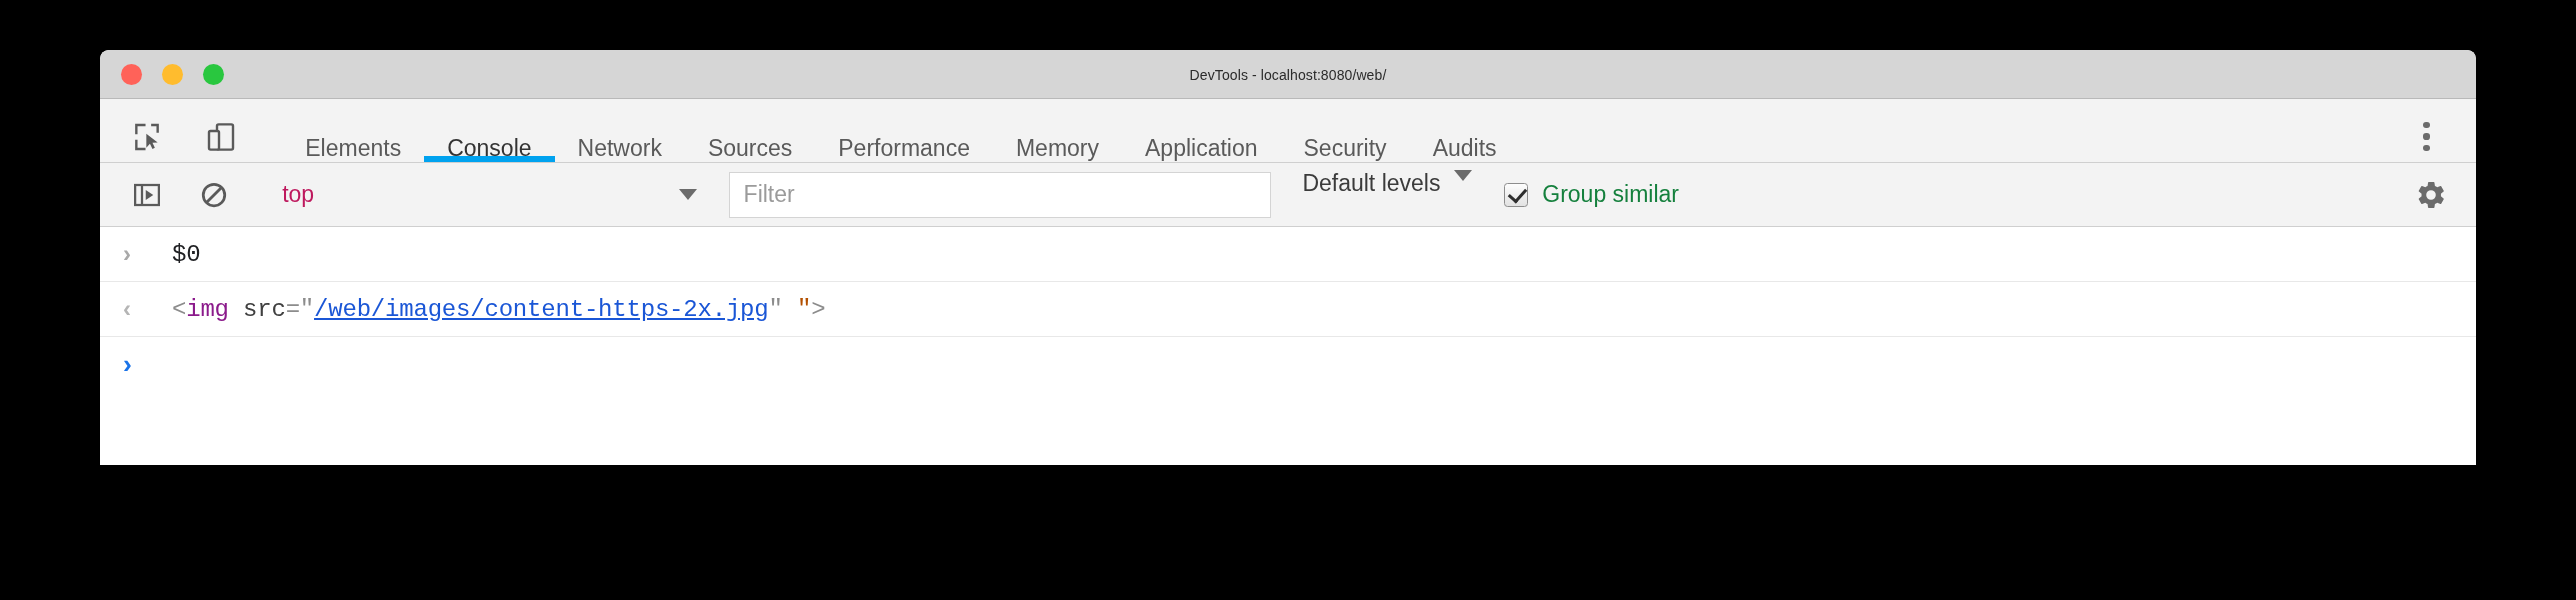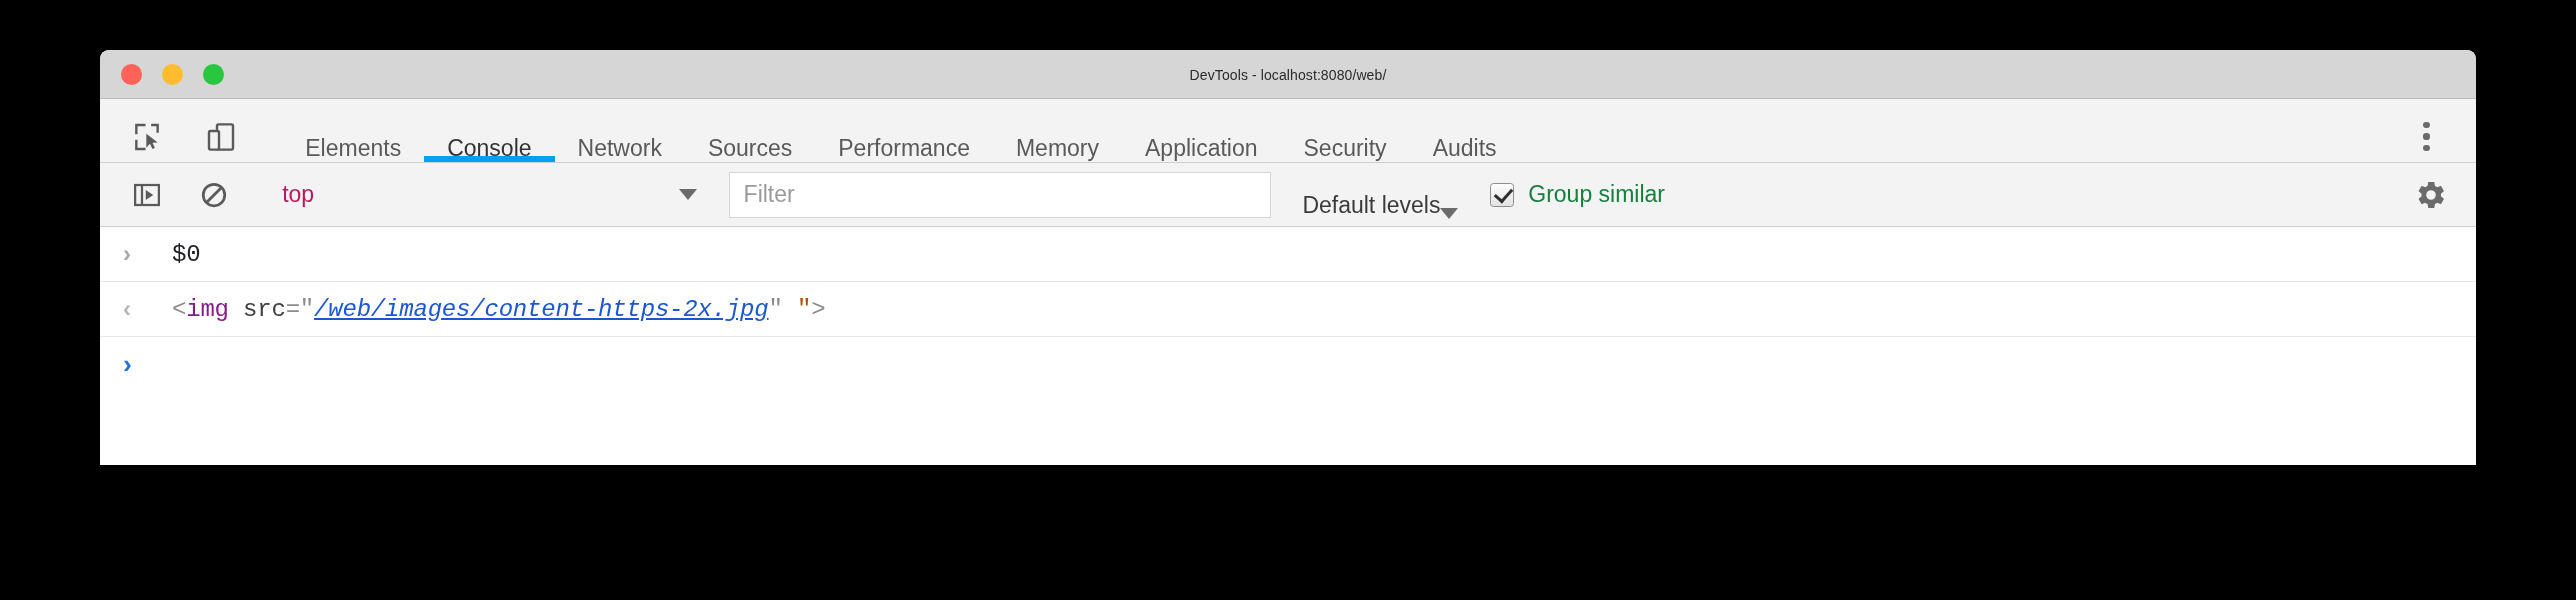--- a/index.html
+++ b/index.html
@@ -124,21 +124,21 @@
     background: #ffffff;
     border: 0.9px solid #d4d4d4;
     font-family: "Liberation Sans", sans-serif;
     font-size: 23px;
     color: #333;
     padding: 0 14px;
     outline: none;
   }
   #filter-input::placeholder { color: #9b9b9b; }
   #levels-select {
-    display: flex; align-items: flex-end; 
+    display: flex; align-items: flex-start; gap: 14px;
     height: 49px; margin-left: 23px; padding: 0 8.8px;
     cursor: pointer;
   }
   #levels-label { font-size: 23px; color: #3b3b3b; }
   #group-similar {
     display: flex; align-items: center; gap: 14px;
     height: 49px; margin-left: 23px;
     cursor: pointer;
   }
   #gs-box {
@@ -192,21 +192,21 @@
   .row-content {
     flex: 1;
     white-space: pre;
     letter-spacing: -0.2px;
   }
   .row-input-text { color: #202124; }
   .tok-punct { color: #8c8c8c; }
   .tok-tag   { color: #8b1a8b; }
   .tok-attr  { color: #404040; }
   .tok-quote { color: #8c8c8c; }
-  .tok-link  { color: #1a56d6; text-decoration: underline; cursor: pointer; font-style: italic; }
+  .tok-link  { color: #1a56d6; text-decoration: underline; cursor: pointer; }
   .tok-attr2 { color: #b35000; }
 </style>
 </head>
 <body>
 
 <div id="window">
 
   <div id="titlebar">
     <div id="traffic">
       <span class="light red"></span>

